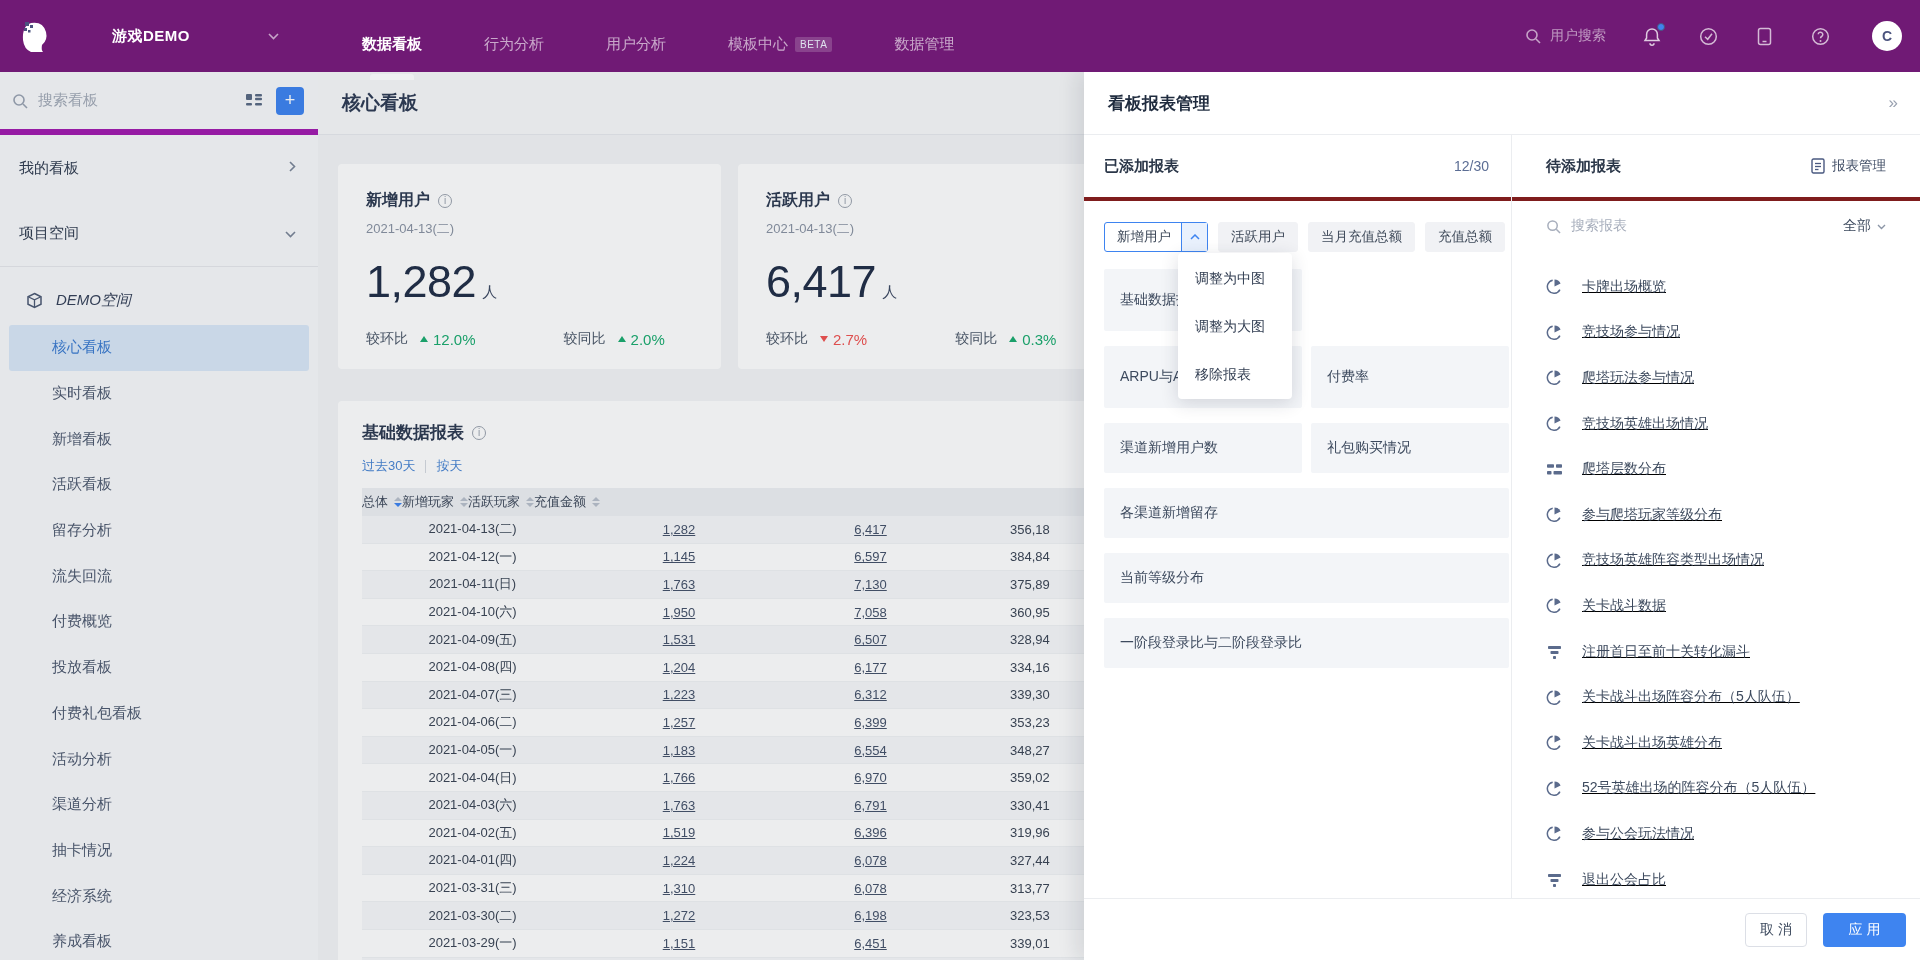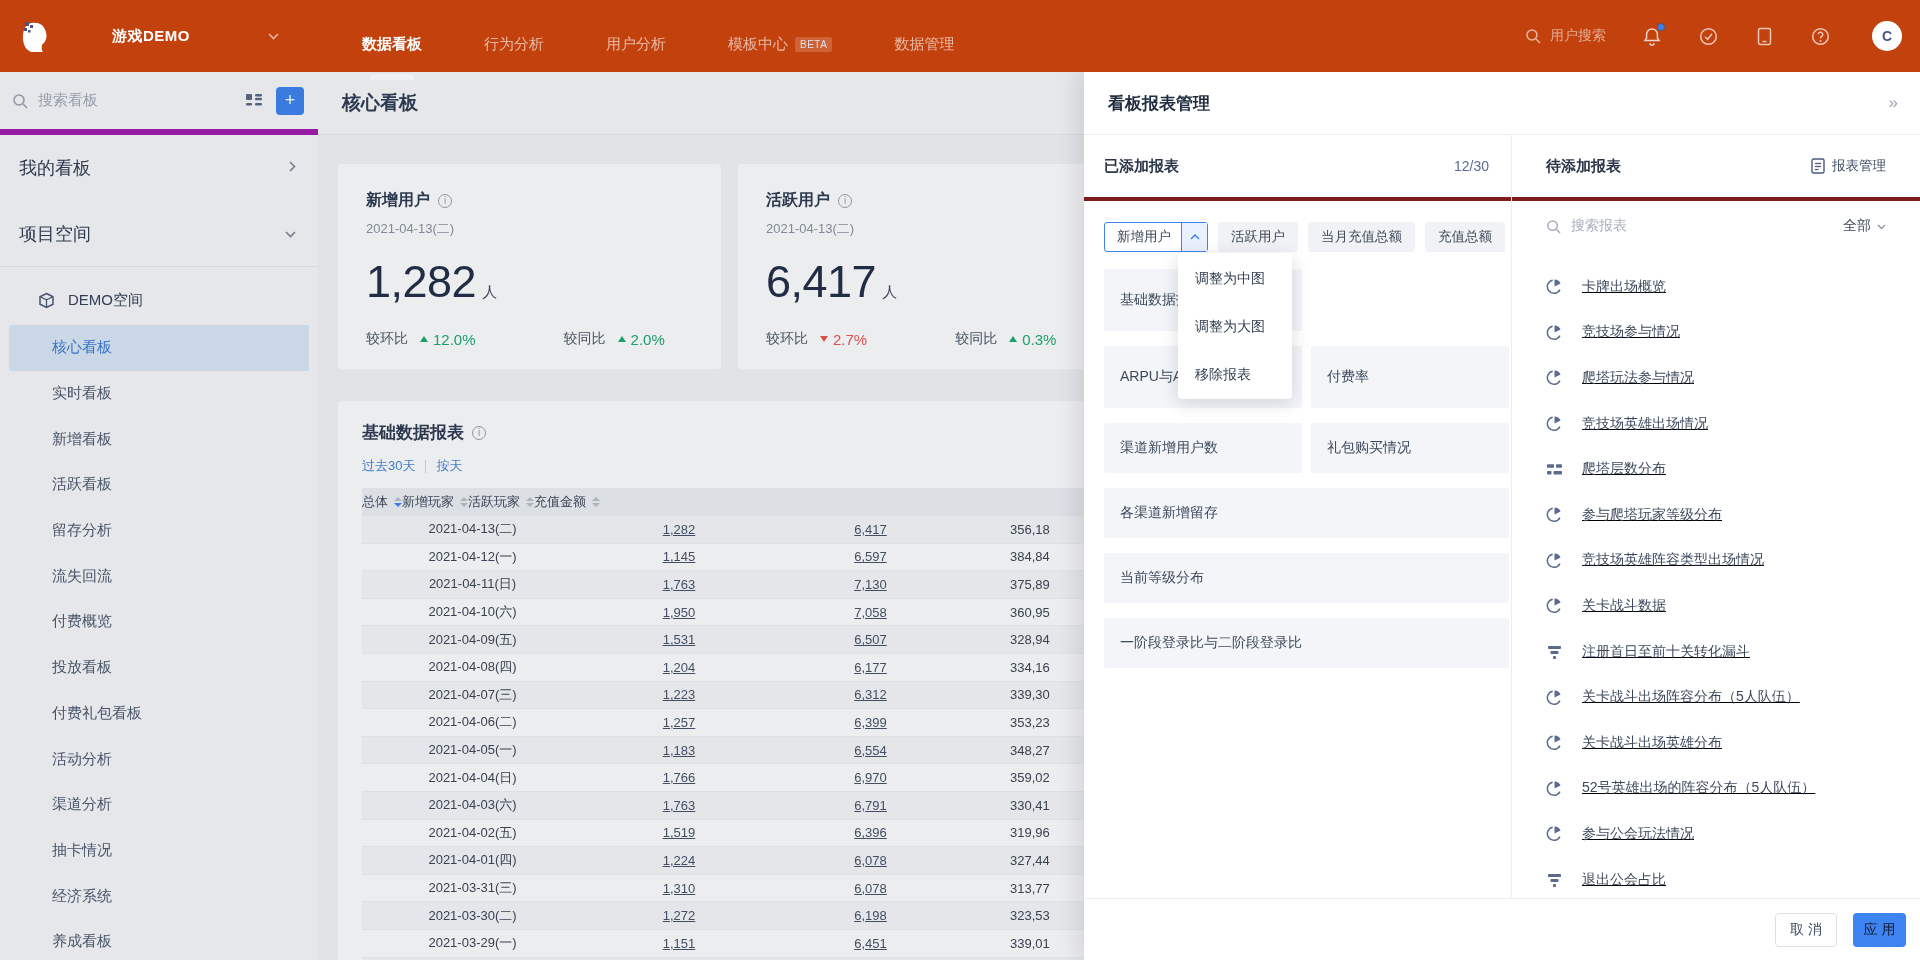--- a/index.html
+++ b/index.html
@@ -1,19 +1,19 @@
 <!DOCTYPE html>
 <html><head>
 <meta charset="utf-8">
 <style>
   * { margin:0; padding:0; box-sizing:border-box; }
   html,body { width:1920px; height:960px; overflow:hidden; font-family:"Liberation Sans","DejaVu Sans",sans-serif; background:#f3f5f7; }
 
   
-  .navbar { position:absolute; left:0; top:0; width:1920px; height:72px; background:#c2410c; z-index:20; display:flex; align-items:center; }
+  .navbar { position:absolute; left:0; top:0; width:1920px; height:72px; background:#701a75; z-index:20; display:flex; align-items:center; }
   .logo { width:38px; height:38px; margin-left:16px; display:flex; align-items:center; justify-content:center; }
   .project-name { color:#fff; font-size:15px; font-weight:bold; margin-left:58px; letter-spacing:.5px; }
   .project-caret { color:rgba(255,255,255,.6); margin-left:78px; font-size:12px; }
   .tabs { display:flex; margin-left:52px; height:56px; }
   .tab { position:relative; height:72px; display:flex; align-items:center; padding:0 31px; cursor:pointer; }
   .tab-label { color:rgba(255,255,255,.62); font-size:15px; white-space:nowrap; }
   .tab[data-active="true"] .tab-label { color:#fff; font-weight:bold; }
   .tab-pill { display:none; position:absolute; bottom:0; left:50%; transform:translateX(-50%); width:44px; height:6px; border-radius:3px 3px 0 0; background:rgba(255,255,255,.38); }
   .tab[data-active="true"] .tab-pill { display:block; }
   .tab-badge { margin-left:7px; font-size:10px; color:#dfe3ee; background:rgba(255,255,255,.18); border-radius:2px; padding:2px 5px; letter-spacing:.5px; }
@@ -27,23 +27,23 @@
   .avatar { width:30px; height:30px; border-radius:50%; background:#fff; color:#4b537e; font-size:14px; font-weight:bold; display:flex; align-items:center; justify-content:center; margin:0 18px 0 42px; cursor:pointer; }
 
   
   .sidebar { position:absolute; left:0; top:72px; width:318px; bottom:0; background:#f8f9fb; overflow:hidden; z-index:1; }
   .sb-search { height:63px; border-bottom:6px solid #a21caf; display:flex; align-items:center; padding:0 14px 0 12px; }
   .sb-search-ph { color:#a3abb8; font-size:15px; margin-left:10px; flex:1; }
   .sb-grid-ic { color:#5b6b85; margin-right:14px; cursor:pointer; display:flex; }
   .sb-plus { width:28px; height:28px; border-radius:4px; background:#3e84f0; color:#fff; font-size:18px; line-height:26px; text-align:center; cursor:pointer; flex:none; }
   .sb-group { height:66px; display:flex; align-items:center; padding:0 22px 0 19px; cursor:pointer; }
   .sb-group + .sb-group { border-bottom:1px solid #e6e8ec; }
-  .sb-group-label { flex:1; font-size:18px; color:#323e52; }
+  .sb-group-label { flex:1; font-size:15px; color:#323e52; }
   .sb-group-caret { color:#7b8698; font-size:12px; }
-  .sb-space { height:50px; display:flex; align-items:center; padding-left:38px; margin-top:8px; cursor:pointer; }
+  .sb-space { height:50px; display:flex; align-items:center; padding-left:26px; margin-top:8px; cursor:pointer;font-style:italic; }
   .sb-space-label { font-size:15px; color:#36425a; margin-left:13px; font-weight:500; }
   .sb-space-ic { color:#4c5a74; display:flex; }
   .sb-item { height:45.7px; display:flex; align-items:center; padding-left:43px; font-size:15px; color:#4e5a70; cursor:pointer; margin:0 9px; border-radius:3px; }
   .sb-item[data-state="selected"] { background:#d9e8f8; color:#3c7bd0; }
 
   
   .main { position:absolute; left:318px; top:72px; right:0; bottom:0; overflow:hidden; background:#f3f5f7; z-index:1; }
   .main-header { height:63px; background:#f8f9fa; border-bottom:1px solid #e8eaee; display:flex; align-items:center; padding-left:24px; }
   .main-title { font-size:19px; font-weight:bold; color:#2f3c55; }
   .cards { display:flex; gap:17px; margin:29px 0 0 20px; }
@@ -123,21 +123,21 @@
   .report-item { height:45.6px; display:flex; align-items:center; cursor:pointer;text-decoration:underline; }
   .ri-icon { width:17px; height:17px; color:#5b6b8c; flex:none; display:flex; }
   .ri-icon svg { display:none; }
   .report-item[data-icon="pie"] svg.ic-pie { display:block; }
   .report-item[data-icon="bars"] svg.ic-bars { display:block; }
   .report-item[data-icon="funnel"] svg.ic-funnel { display:block; }
   .ri-label { font-size:14px; color:#3d4a5e; margin-left:19px; white-space:nowrap; }
   .drawer-footer { position:absolute; left:0; right:0; bottom:0; height:62px; border-top:1px solid #ebedf0; background:#fff; display:flex; align-items:center; justify-content:flex-end; padding-right:14px; }
   .btn { height:34px; border-radius:4px; font-size:14px; display:flex; align-items:center; justify-content:center; cursor:pointer; }
   .btn-cancel { width:62px; background:#fff; border:1px solid #dcdfe6; color:#3d4a5e; margin-right:16px; }
-  .btn-apply { width:53px; background:#3e84f0; color:#0f172a; }
+  .btn-apply { width:83px; background:#3e84f0; color:#ffffff; }
 </style>
 </head>
 <body>
 
 <div class="navbar">
   <div class="logo">
     <svg width="36" height="36" viewBox="0 0 36 36">
       <path d="M14 5 q12 -2 15 9 q2 8 -4 13 q-1 5 1 7 l-12 0 q-7 -3 -8 -12 q-1 -14 8 -17 z" fill="#ffffff"></path>
       <rect x="8" y="4" width="4" height="4" fill="#4b537e"></rect>
       <rect x="13" y="7" width="3" height="3" fill="#4b537e"></rect>

